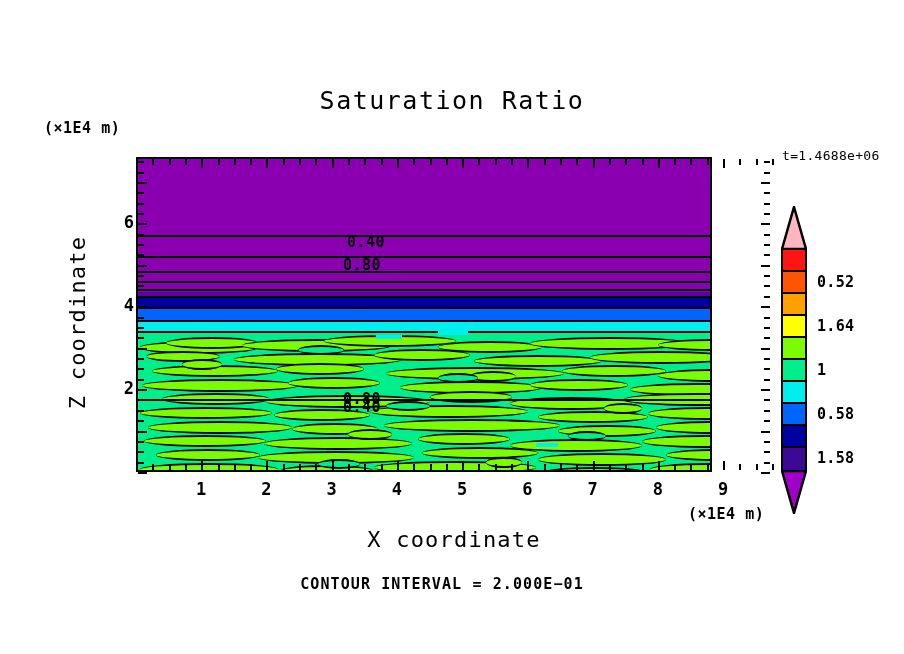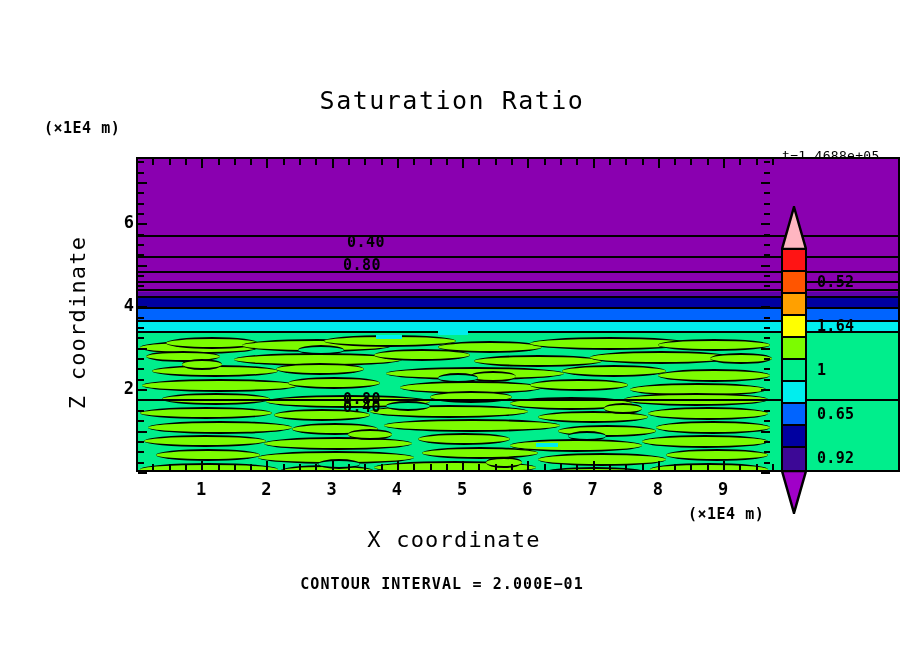--- a/index.html
+++ b/index.html
@@ -15,21 +15,21 @@
   #x-unit-label{left:688px;top:505px;font-size:15px;font-weight:700;letter-spacing:.5px;}
   #time-label{left:782px;top:148px;font-size:13px;letter-spacing:.3px;}
   #x-axis-title{left:136px;top:527px;width:636px;text-align:center;font-size:22px;
                 letter-spacing:1.2px;}
   #y-axis-title{left:-18px;top:310px;width:190px;text-align:center;font-size:22px;
                 letter-spacing:1.2px;transform:rotate(-90deg);transform-origin:center center;}
   #contour-interval{left:0;top:575px;width:884px;text-align:center;font-size:15px;
                     letter-spacing:1.1px;font-weight:700;}
 
   
-  #plot-frame{position:absolute;left:136px;top:157px;width:764px;height:315px;
+  #plot-frame{position:absolute;left:136px;top:157px;width:576px;height:315px;
               border:2px solid #000;box-sizing:border-box;overflow:hidden;background:#8a00b0;}
   .tick{position:absolute;background:#000;}
   .xtick-label{position:absolute;font-size:17px;font-weight:700;text-align:center;
                width:40px;top:479px;}
   .ytick-label{position:absolute;font-size:17px;font-weight:700;text-align:right;
                width:30px;left:104px;}
 
   
   #field{position:absolute;inset:0;}
   .band{position:absolute;left:0;width:100%;}
@@ -53,21 +53,21 @@
   .cb-seg:last-child{border-bottom:none;}
   .cb-arrow{position:absolute;left:0;width:26px;height:44px;}
   .cb-label{position:absolute;left:36px;font-size:15px;font-weight:700;
             white-space:nowrap;letter-spacing:.3px;}
 </style>
 </head>
 <body>
 
 <div class="txt" id="plot-title">Saturation Ratio</div>
 <div class="txt" id="y-unit-label">(×1E4 m)</div>
-<div class="txt" id="time-label">t=1.4688e+05</div>
+<div class="txt" id="time-label">t=1.4688e+06</div>
 
 <div id="plot-frame">
   <div id="field">
       <div class="band" style="top: 0px; height: 315px; background: rgb(138, 0, 176);"></div>
       <div class="cline" style="top: 76px;"></div>
       <div class="cline" style="top: 97px;"></div>
       <div class="cline" style="top: 112px;"></div>
       <div class="cline" style="top: 122px;"></div>
       <div class="cline" style="top: 130px;"></div>
       <div class="band" style="top: 133px; height: 4px; background: rgb(92, 0, 168);"></div>
@@ -338,16 +338,16 @@
       <div class="cb-seg" style="background: rgb(0, 0, 160);"></div>
       <div class="cb-seg" style="background: rgb(60, 8, 150);"></div>
     </div>
   <svg class="cb-arrow" id="cb-bot-svg" viewBox="0 0 26 44" preserveAspectRatio="none" style="top: 264px;">
     <polygon id="cb-bot-poly" points="13,43 25,1 1,1" stroke="#000" stroke-width="2.5" fill="#a000c8"></polygon>
   </svg>
   <div id="cb-label-layer">
       <div class="cb-label" style="top: 67px;">0.52</div>
       <div class="cb-label" style="top: 111px;">1.64</div>
       <div class="cb-label" style="top: 155px;">1</div>
-      <div class="cb-label" style="top: 199px;">0.65</div>
-      <div class="cb-label" style="top: 243px;">0.92</div>
+      <div class="cb-label" style="top: 199px;">0.58</div>
+      <div class="cb-label" style="top: 243px;">1.58</div>
     </div>
 </div>
 
 </body></html>

